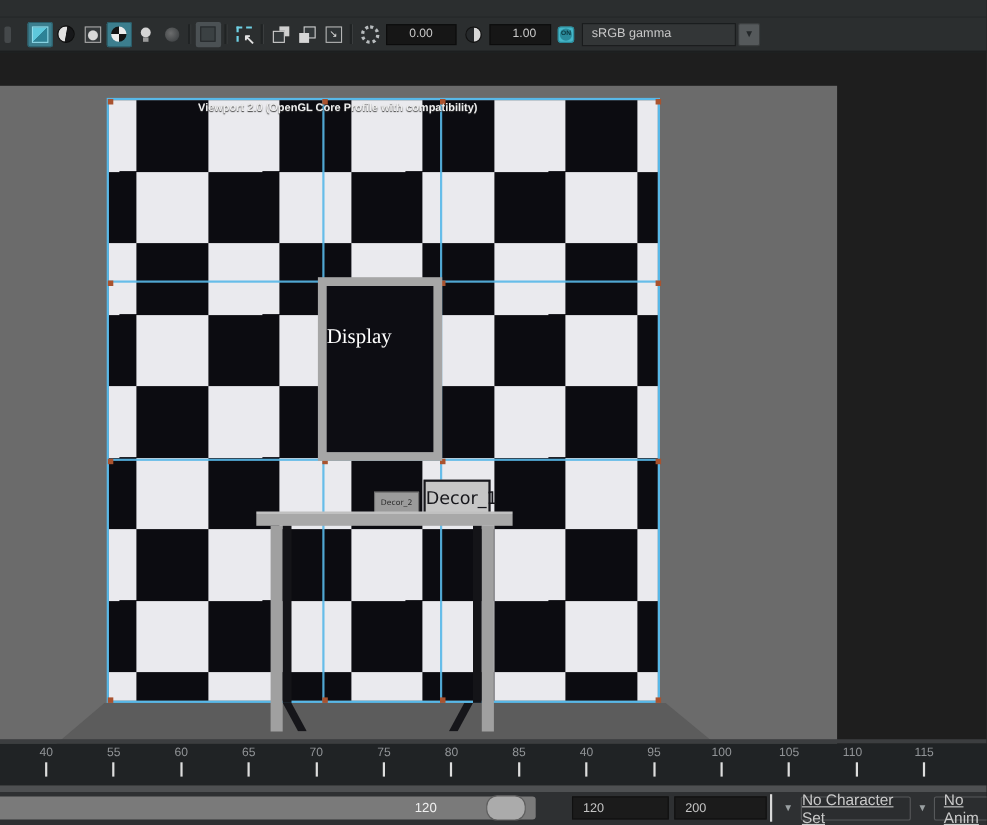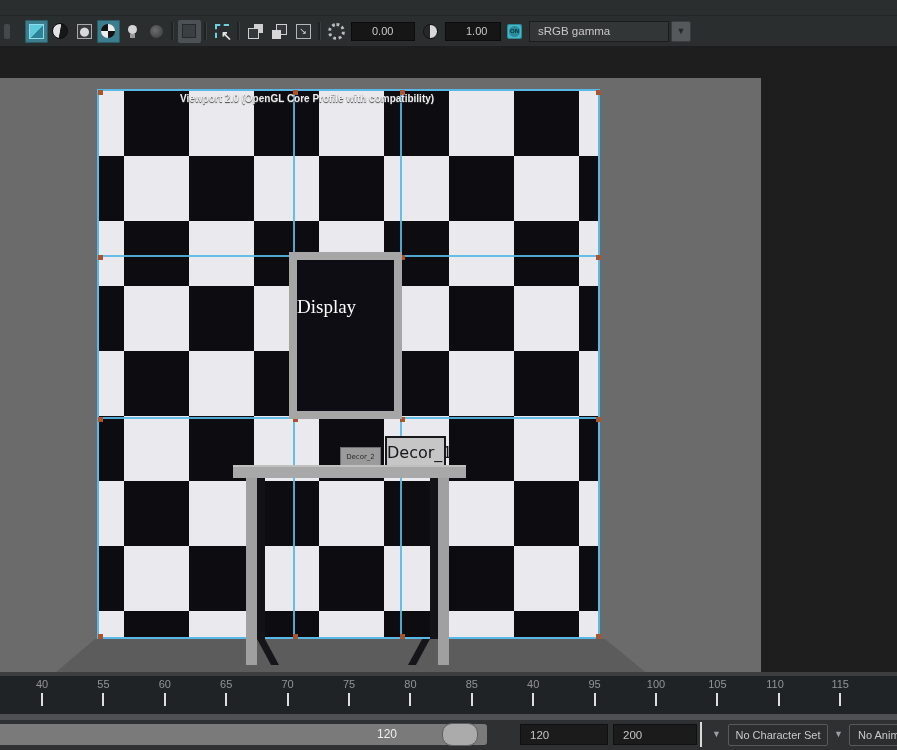--- a/index.html
+++ b/index.html
@@ -88,21 +88,21 @@
   
   #bottombar{left:0;top:720px;width:897px;height:30px;background:#2e3032;}
   #range-track{position:absolute;left:0;top:4px;width:487px;height:21px;background:#7a7a7a;border-radius:0 3px 3px 0;}
   #range-label{position:absolute;left:377px;top:7px;font-size:12px;color:#f0f0f0;}
   #range-knob{position:absolute;left:442px;top:3px;width:36px;height:23px;background:#ababab;border:1px solid #5e5e5e;border-radius:10px;box-sizing:border-box;}
   .bb-input{position:absolute;top:4px;height:21px;background:#1b1b1b;border:1px solid #101010;color:#c4c4c4;
             font-size:11.5px;display:flex;align-items:center;padding-left:9px;box-sizing:border-box;}
   #bb-vline{position:absolute;left:700px;top:2px;width:2px;height:25px;background:#d8d8d8;}
   .bb-arrow{position:absolute;top:9px;color:#9aA0a2;font-size:9px;}
   .bb-box{position:absolute;top:4px;height:22px;background:#2b2d2f;border:1px solid #57595b;color:#c9c9c9;
-          font-size:11px;display:flex;align-items:center;justify-content:center;box-sizing:border-box;border-radius:2px;}
+          font-size:14px;display:flex;align-items:center;justify-content:center;box-sizing:border-box;border-radius:2px;text-decoration:underline;}
 </style>
 </head>
 <body>
 
 <div id="toolbar" class="abs">
   <div class="seam"></div>
   <div id="tb-row">
 
     <span id="slot-icons" style="display:flex;align-items:center;">
         <div class="tb-icon">

